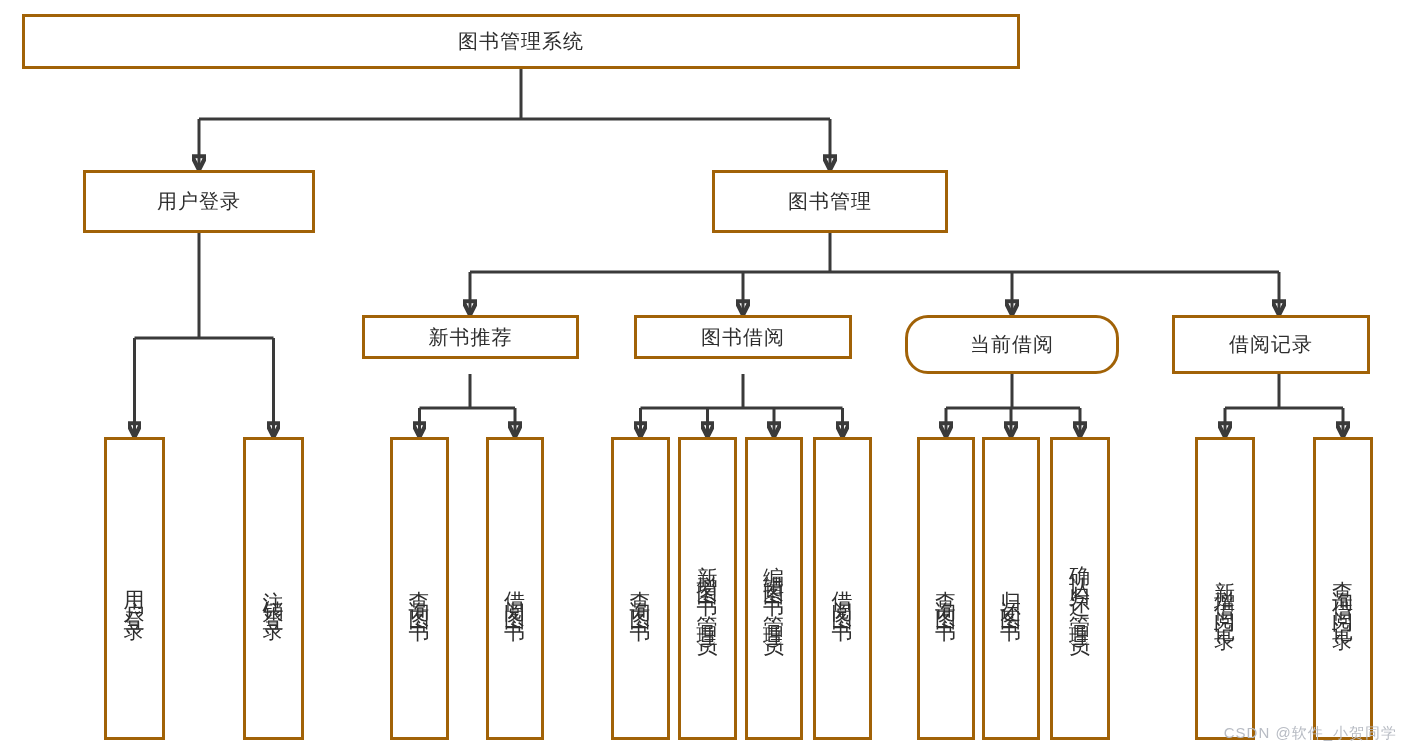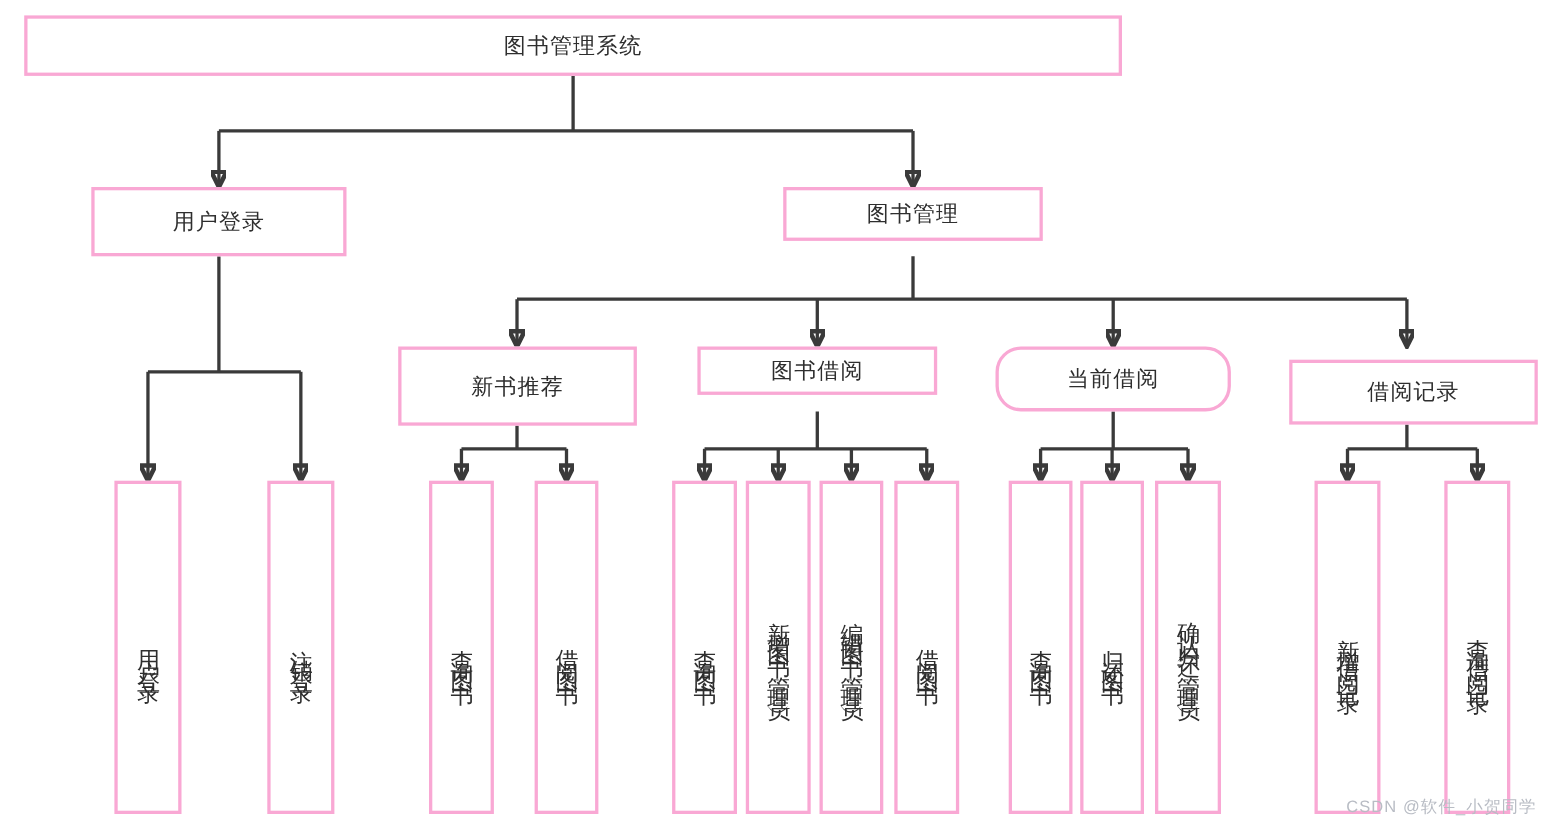--- a/index.html
+++ b/index.html
@@ -18,43 +18,43 @@
   }
   .wires path {
     stroke: #3a3a3a;
     stroke-width: 3;
     fill: none;
   }
   .box {
     position: absolute;
     box-sizing: border-box;
     background: #ffffff;
-    border: 3px solid #f9a8d4;
+    border: 3px solid #a16207;
     display: flex;
     align-items: center;
     justify-content: center;
     color: #2e2e2e;
     font-size: 20px;
     letter-spacing: 1px;
   }
   .leaf {
     writing-mode: vertical-rl;
     font-size: 21px;
     letter-spacing: 10px;
     line-height: 1;
     padding-top: 10px;
   }
   
   .root { left: 22px;   top: 14px;  width: 998px; height: 55px; }
   .l2a  { left: 83px;   top: 170px; width: 232px; height: 63px; }
-  .l2b  { left: 712px;  top: 170px; width: 236px; height: 49px; }
-  .l3a  { left: 362px;  top: 315px; width: 217px; height: 72px; }
+  .l2b  { left: 712px;  top: 170px; width: 236px; height: 63px; }
+  .l3a  { left: 362px;  top: 315px; width: 217px; height: 44px; }
   .l3b  { left: 634px;  top: 315px; width: 218px; height: 44px; }
   .l3c  { left: 905px;  top: 315px; width: 214px; height: 59px; border-radius: 23px; }
-  .l3d  { left: 1172px; top: 315px; width: 226px; height: 59px; margin-top: 12px; }
+  .l3d  { left: 1172px; top: 315px; width: 198px; height: 59px; }
   .lf   { top: 437px; height: 303px; }
   .lf1  { left: 104px;  width: 61px; }
   .lf2  { left: 243px;  width: 61px; }
   .lf3  { left: 390px;  width: 59px; }
   .lf4  { left: 486px;  width: 58px; }
   .lf5  { left: 611px;  width: 59px; }
   .lf6  { left: 678px;  width: 59px; }
   .lf7  { left: 745px;  width: 58px; }
   .lf8  { left: 813px;  width: 59px; }
   .lf9  { left: 917px;  width: 58px; }

